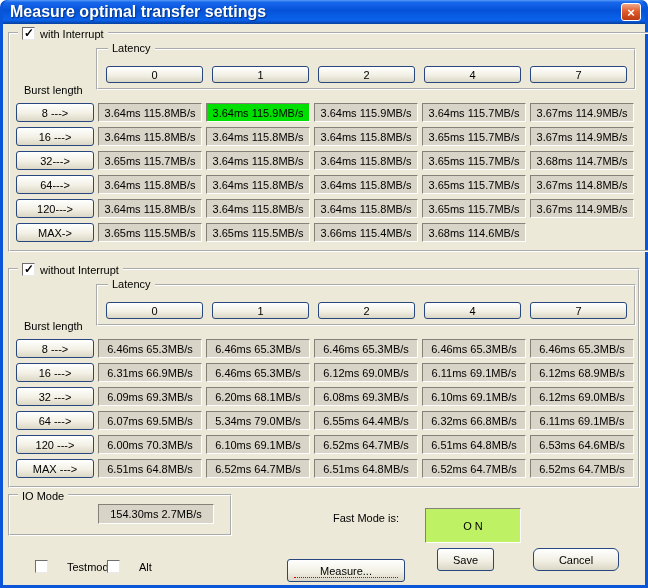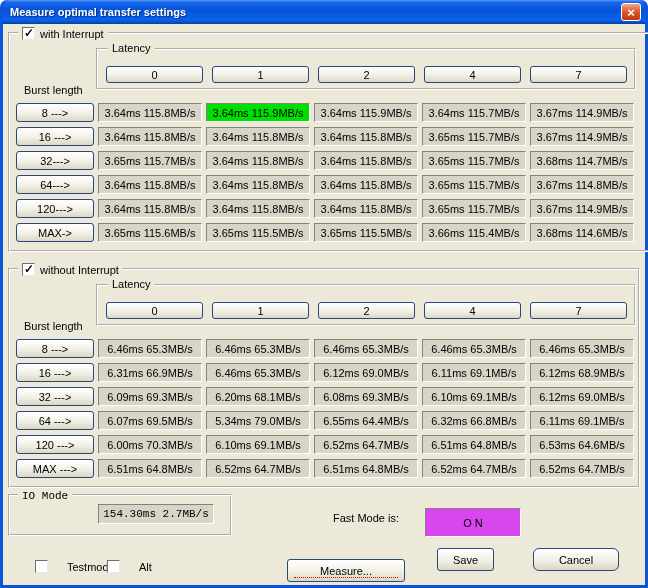--- a/index.html
+++ b/index.html
@@ -1,21 +1,21 @@
 <!DOCTYPE html>
 <html><head>
 <meta charset="utf-8">
 <style>
   * { box-sizing: border-box; margin: 0; padding: 0; }
   body { font-family: "Liberation Sans", sans-serif; font-size: 11px; color: #000; background:#fff; }
   .window { position: relative; width: 648px; height: 588px; background:#0a55d8; border-radius: 7px 7px 0 0; padding: 0 3px 3px 3px; }
   .titlebar { position: relative; height: 24px; border-radius: 6px 6px 0 0;
     background: linear-gradient(180deg,#5a9bf6 0%,#1868ec 9%,#0552d8 42%,#0b62ec 84%,#063f9e 100%);
     display: flex; align-items: center; padding: 0 7px; }
-  .title { color:#fff; font-weight: bold; font-size: 11px; text-shadow: 1px 1px 1px #00307e; }
+  .title { color:#fff; font-weight: bold; font-size: 16px; text-shadow: 1px 1px 1px #00307e; }
   .closebtn { position:absolute; right:4px; top:3px; width:20px; height:18px; border:1px solid #fff; border-radius:3px;
     background: linear-gradient(180deg,#f0a88c,#e25b2d 45%,#bb3a12); color:#fff; font-size:13px; font-weight:bold;
     display:flex; align-items:center; justify-content:center; cursor:pointer; line-height:1; }
   .client { position: relative; width: 642px; height: 561px; background: #ece9d8; }
 
   .groupbox { position:absolute; border:2px groove #ffffff; }
   .legend { position:absolute; top:-8px; left:8px; background:#ece9d8; padding:0 4px; height:15px; display:flex; align-items:center; gap:5px; }
   .checkbox { width:13px; height:13px; background:#fff; border:1px solid; border-color:#6e6e6e #e9e9e9 #e9e9e9 #6e6e6e; position:relative; cursor:pointer; flex:0 0 auto; }
   .checkbox.checked::after { content:"✓"; position:absolute; left:1px; top:-2px; font-size:12px; font-weight:bold; color:#000; }
 
@@ -28,21 +28,21 @@
   .lat { width:97px; height:17px; }
   .burstcol { position:absolute; left:6px; top:69px; display:grid; grid-template-rows:repeat(6,19px); row-gap:5px; width:78px; }
   .burstlabel { position:absolute; left:14px; top:50px; }
 
   .cellgrid { position:absolute; left:88px; top:69px; display:grid; grid-template-columns:repeat(5,104px); gap:5px 4px; }
   .cell { height:19px; background:#d8d4c7; border:1px solid; border-color:#848278 #ffffff #ffffff #848278;
     display:flex; align-items:center; justify-content:center; white-space:nowrap; overflow:hidden; }
 
   .iofield { position:absolute; left:88px; top:8px; width:116px; height:20px; }
   .fastlabel { position:absolute; left:330px; top:488px; }
-  .fastfield { position:absolute; left:422px; top:484px; width:96px; height:29px; background:#d946ef; }
+  .fastfield { position:absolute; left:422px; top:484px; width:96px; height:35px; background:#bef264; }
 
   .footchk { position:absolute; top:536px; display:flex; align-items:center; gap:19px;margin-left:22px; }
   .bigbtn { position:absolute; top:524px; height:23px; }
   #measure-btn { left:284px; width:118px; position:absolute;margin-top:11px; }
   #save-btn { left:434px; width:57px; }
   #cancel-btn { left:530px; width:86px;border-radius:6px; }
   .redline { position:absolute; left:6px; right:6px; bottom:3px; border-bottom:1px dotted #dd0000; }
 </style>
 </head>
 <body>
@@ -100,21 +100,20 @@
         <div class="cell">3.64ms 115.8MB/s</div>
         <div class="cell">3.64ms 115.8MB/s</div>
         <div class="cell">3.64ms 115.8MB/s</div>
         <div class="cell">3.65ms 115.7MB/s</div>
         <div class="cell">3.67ms 114.8MB/s</div>
         <div class="cell">3.64ms 115.8MB/s</div>
         <div class="cell">3.64ms 115.8MB/s</div>
         <div class="cell">3.64ms 115.8MB/s</div>
         <div class="cell">3.65ms 115.7MB/s</div>
         <div class="cell">3.67ms 114.9MB/s</div>
-        <div class="cell">3.65ms 115.6MB/s</div>
         <div class="cell">3.65ms 115.5MB/s</div>
         <div class="cell">3.65ms 115.5MB/s</div>
         <div class="cell">3.66ms 115.4MB/s</div>
         <div class="cell">3.68ms 114.6MB/s</div>
       </div>
     </div>
 
     <div class="groupbox" style="left:5px; top:244px; width:632px; height:220px;">
       <div class="legend">
         <div class="checkbox checked"></div>
@@ -166,21 +165,21 @@
         <div class="cell">6.51ms 64.8MB/s</div>
         <div class="cell">6.53ms 64.6MB/s</div>
         <div class="cell">6.51ms 64.8MB/s</div>
         <div class="cell">6.52ms 64.7MB/s</div>
         <div class="cell">6.51ms 64.8MB/s</div>
         <div class="cell">6.52ms 64.7MB/s</div>
         <div class="cell">6.52ms 64.7MB/s</div>
       </div>
     </div>
 
-    <div class="groupbox" style="left:5px; top:470px; width:224px; height:42px;font-family:Liberation Mono, monospace;">
+    <div class="groupbox" style="left:5px; top:470px; width:224px; height:42px;">
       <div class="legend">
         <span>IO Mode</span>
       </div>
       <div class="cell iofield">154.30ms 2.7MB/s</div>
     </div>
 
     <span class="fastlabel">Fast Mode is:</span>
     <div class="cell fastfield">O N</div>
 
     <div class="footchk" style="left:10px;">

